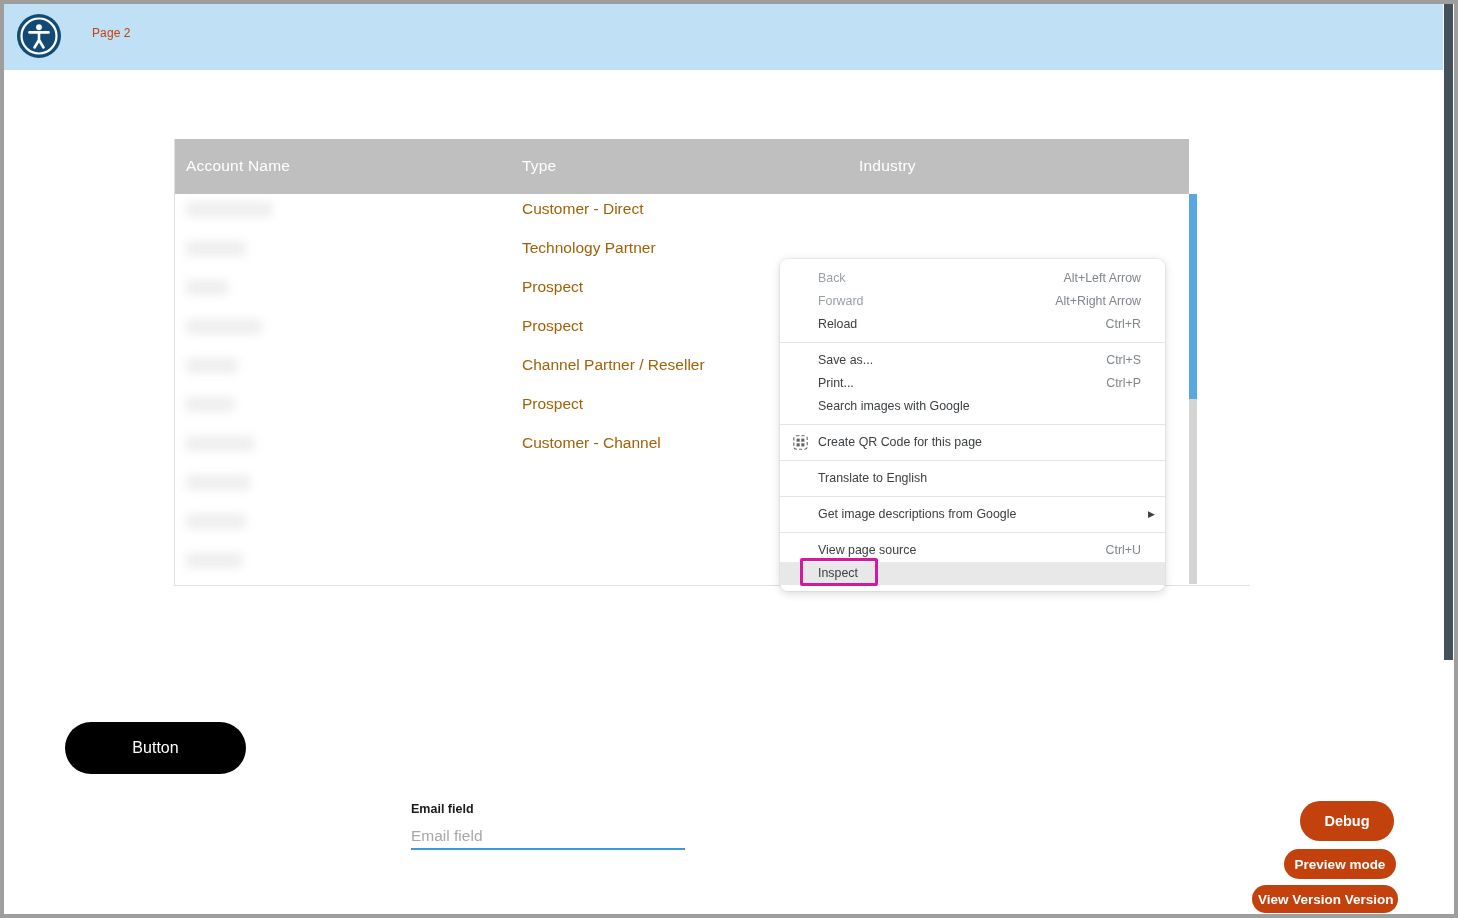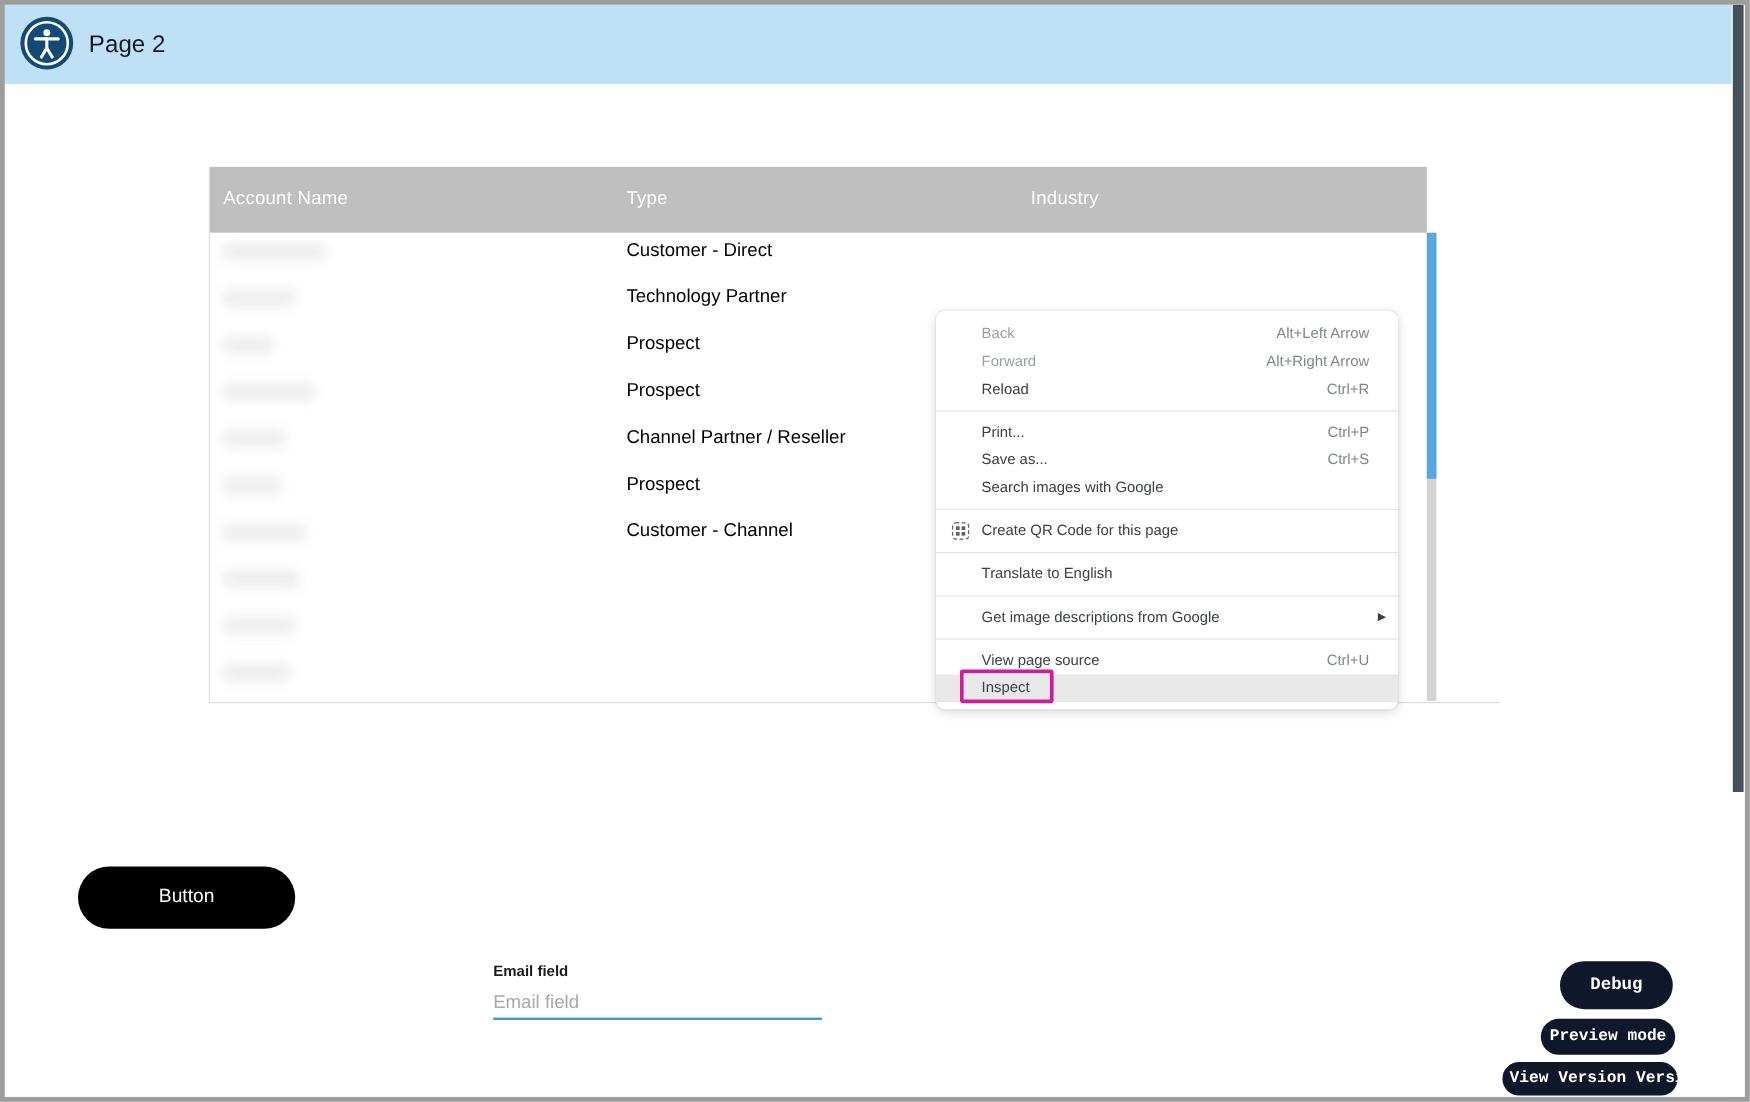--- a/index.html
+++ b/index.html
@@ -27,23 +27,23 @@
     width: 1446px; height: 66px;
     background: #bfe0f5;
   }
   #a11y-icon {
     position: absolute;
     left: 12px; top: 9px;
     width: 46px; height: 46px;
   }
   #page-title {
     position: absolute;
-    left: 70px; top: 22px;
-    font-size: 20px;
-    color: #0f172a;
+    left: 88px; top: 22px;
+    font-size: 12px;
+    color: #c2410c;
     letter-spacing: .1px;
   }
 
   
   #canvas {
     position: absolute;
     left: 0; top: 66px;
     width: 1446px; height: 844px;
     background: #ffffff;
   }
@@ -89,21 +89,21 @@
     height: 15px;
     background: #ebebeb;
     border-radius: 2px;
     filter: blur(5px);
     opacity: .85;
   }
   .cell-type {
     position: absolute;
     left: 347px; top: 6px;
     font-size: 15.5px;
-    color: #000000;
+    color: #a16207;
     white-space: nowrap;
   }
 
   
   #tbl-scroll-track {
     position: absolute;
     left: 1014px; top: 55px;
     width: 8px; height: 390px;
     background: #d4d4d4;
   }
@@ -198,27 +198,27 @@
     padding: 0 0 3px 0;
     font-family: "Liberation Sans", sans-serif;
     color: #2b2b2b;
     background: transparent;
   }
   #email-input::placeholder { color: #a8a8a8; }
 
   
   .pill {
     position: absolute;
-    background: #0f172a;
+    background: #c2410c;
     color: #ffffff;
     border: none;
     border-radius: 20px;
     font-size: 13.5px;
     font-weight: bold;
-    font-family: Liberation Mono, monospace;
+    font-family: Liberation Sans, sans-serif;
     cursor: pointer;
     white-space: nowrap;
   }
   #pill-debug   { right: 56px;  top: 731px; width: 94px;  height: 40px; font-size: 14.5px; }
   #pill-preview { right: 54px;  top: 779px; width: 112px; height: 30px; }
   #pill-publish { right: 52px;  top: 815px; width: 146px; height: 28px; }
 
   
   #page-scroll-track {
     position: absolute;
@@ -303,22 +303,22 @@
         </div>
       <div id="tbl-scroll-track"></div>
       <div id="tbl-scroll-thumb"></div>
     </div>
 
     <div id="ctx-menu">
         <div class="mi disabled"><span>Back</span><span class="accel">Alt+Left Arrow</span></div>
         <div class="mi disabled"><span>Forward</span><span class="accel">Alt+Right Arrow</span></div>
         <div class="mi"><span>Reload</span><span class="accel">Ctrl+R</span></div>
         <div class="msep"></div>
+        <div class="mi"><span>Save as...</span><span class="accel">Ctrl+S</span></div>
         <div class="mi"><span>Print...</span><span class="accel">Ctrl+P</span></div>
-        <div class="mi"><span>Save as...</span><span class="accel">Ctrl+S</span></div>
         <div class="mi"><span>Search images with Google</span></div>
         <div class="msep"></div>
         <div class="mi"><span class="mi-icon"><svg viewBox="0 0 15 15" width="15" height="15">
               <rect x="0.8" y="0.8" width="13.4" height="13.4" rx="2.4" fill="none" stroke="#5f6368" stroke-width="1.1" stroke-dasharray="3.2 2.1"></rect>
               <rect x="3.6" y="3.6" width="3.1" height="3.1" fill="#5f6368"></rect>
               <rect x="8.3" y="3.6" width="3.1" height="3.1" fill="#5f6368"></rect>
               <rect x="3.6" y="8.3" width="3.1" height="3.1" fill="#5f6368"></rect>
               <rect x="8.3" y="8.3" width="3.1" height="3.1" fill="#5f6368"></rect>
             </svg></span><span>Create QR Code for this page</span></div>
         <div class="msep"></div>

